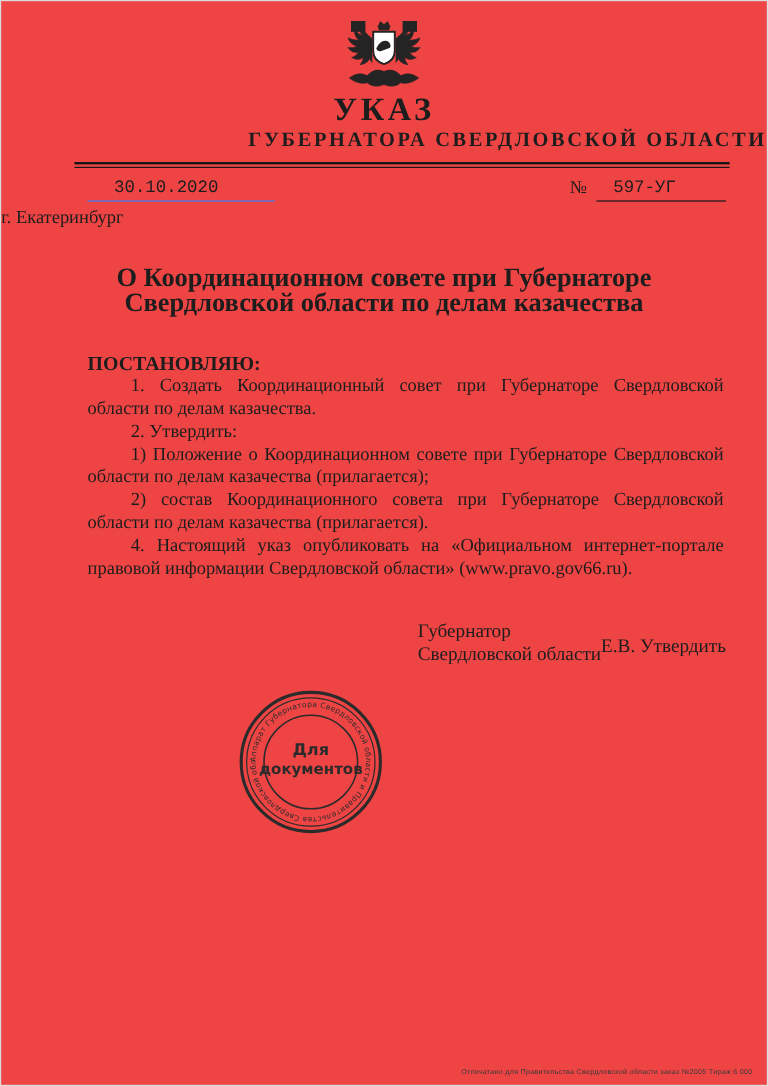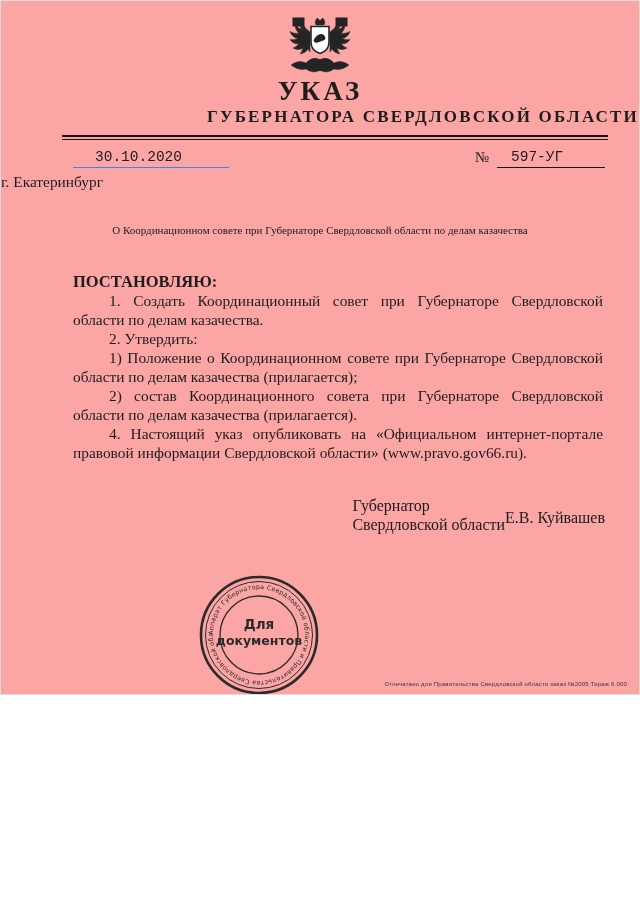--- a/index.html
+++ b/index.html
@@ -1,19 +1,19 @@
 <!DOCTYPE html>
 <html lang="ru"><head>
 <meta charset="utf-8">
 <style>
   html,body{margin:0;padding:0;background:#fff;}
   .page{
     position:relative;
-    width:640px;height:695px;
-    background:#fca5a5;
+    width:640px;height:905px;
+    background:#ef4444;
     border:1px solid #dcdcdc;
     box-sizing:border-box;
     overflow:hidden;
     font-family:"Liberation Serif","DejaVu Serif",serif;
     color:#1d1d1d;
   }
   .emblem{display:block;margin:14px auto 0 auto;}
   .doc-title{
     margin-top:4px;text-align:center;
     font-size:27px;font-weight:bold;letter-spacing:3px;line-height:28px;
@@ -42,21 +42,21 @@
   .num-group{display:flex;align-items:flex-end;gap:8px;}
   .num-sign{font-family:"Liberation Serif","DejaVu Serif",serif;font-size:15px;padding-bottom:2px;}
   .num-field{
     display:inline-block;width:108px;
     border-bottom:1px solid #161616;
     padding:0 0 2px 14px;box-sizing:border-box;
   }
   .city{margin-top:5px;font-size:15.4px;}
   .subject{
     margin:29px auto 0 auto;max-width:520px;
-    text-align:center;font-weight:normal;font-size:11px;line-height:21px;
+    text-align:center;font-weight:bold;font-size:22px;line-height:21px;
   }
   .body-text{
     margin:31px 36px 0 72px;
     font-size:15.4px;line-height:19px;text-align:justify;
   }
   .para{margin:0;text-indent:36px;}
   .decree-word{margin:0;font-weight:bold;font-size:16.5px;text-indent:0;}
   .split-l1{display:block;text-indent:36px;text-align:justify;text-align-last:justify;}
   .split-l2{display:block;text-align:left;}
   .sign-row{
@@ -123,21 +123,21 @@
     <p class="para">1) Положение о Координационном совете при Губернаторе Свердловской области по делам казачества (прилагается);</p>
     <p class="para">2) состав Координационного совета при Губернаторе Свердловской области по делам казачества (прилагается).</p>
     <p class="para">4. Настоящий указ опубликовать на «Официальном интернет-портале правовой информации Свердловской области» (www.pravo.gov66.ru).</p>
   </div>
 
   <div class="sign-row">
     <div>
       <div>Губернатор</div>
       <div>Свердловской области</div>
     </div>
-    <div class="sign-name">Е.В. Куйвашев</div>
+    <div class="sign-name">Е.В. Утвердить</div>
   </div>
 
   <svg class="stamp" width="124" height="124" viewBox="0 0 124 124" aria-hidden="true">
     <defs>
       <path id="ringPath" d="M 16,62 A 46,46 0 1 1 108,62 A 46,46 0 1 1 16,62"></path>
     </defs>
     <circle cx="62" cy="62" r="58" fill="none" stroke="#2b2b2b" stroke-width="2.6"></circle>
     <circle cx="62" cy="62" r="53.5" fill="none" stroke="#2b2b2b" stroke-width="1"></circle>
     <circle cx="62" cy="62" r="39" fill="none" stroke="#2b2b2b" stroke-width="1.3"></circle>
     <text font-family="DejaVu Sans, sans-serif" font-size="6.3" letter-spacing="0.25" fill="#2b2b2b">

